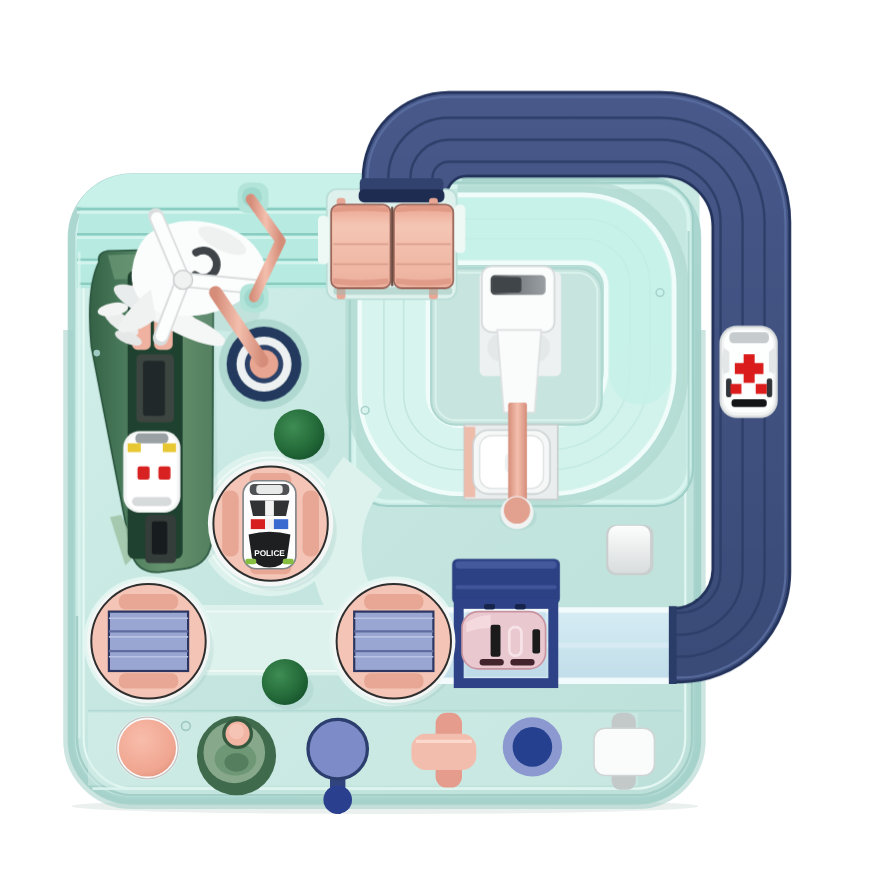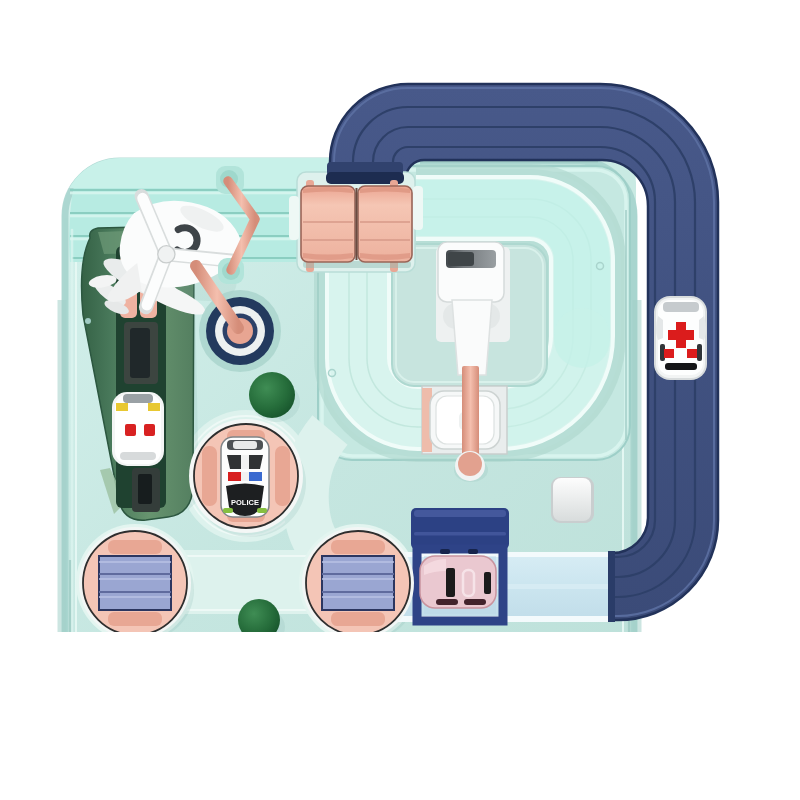--- a/index.html
+++ b/index.html
@@ -1,16 +1,16 @@
 <!DOCTYPE html>
 <html><head>
 <meta charset="utf-8">
 <style>
   html,body{margin:0;padding:0;background:#ffffff;}
-  .wrap{width:800px;height:632px;position:relative;font-family:"Liberation Sans",sans-serif;}
+  .wrap{width:800px;height:800px;position:relative;font-family:"Liberation Sans",sans-serif;}
 </style>
 </head>
 <body>
 <div class="wrap">
 <svg width="800" height="800" viewBox="0 0 800 800">
 <defs>
   <linearGradient id="gBoard" x1="0" y1="0" x2="1" y2="1">
     <stop offset="0" stop-color="#d4f1ec"></stop>
     <stop offset="0.5" stop-color="#c5e6e0"></stop>
     <stop offset="1" stop-color="#bce0d9"></stop>

